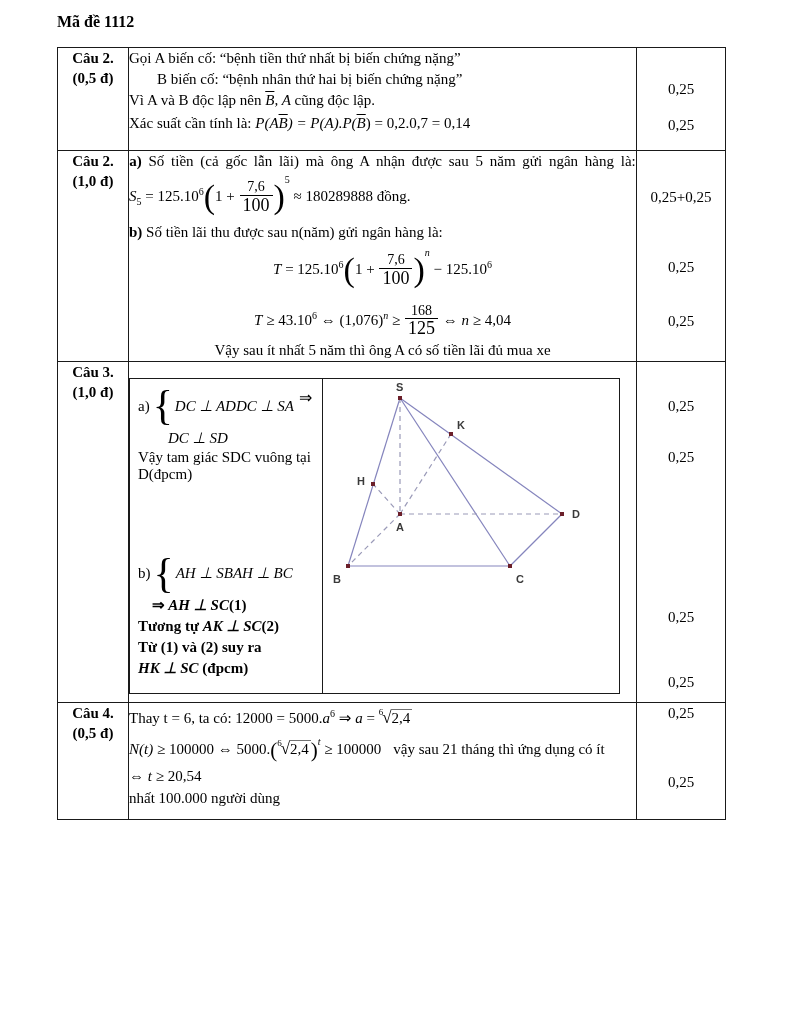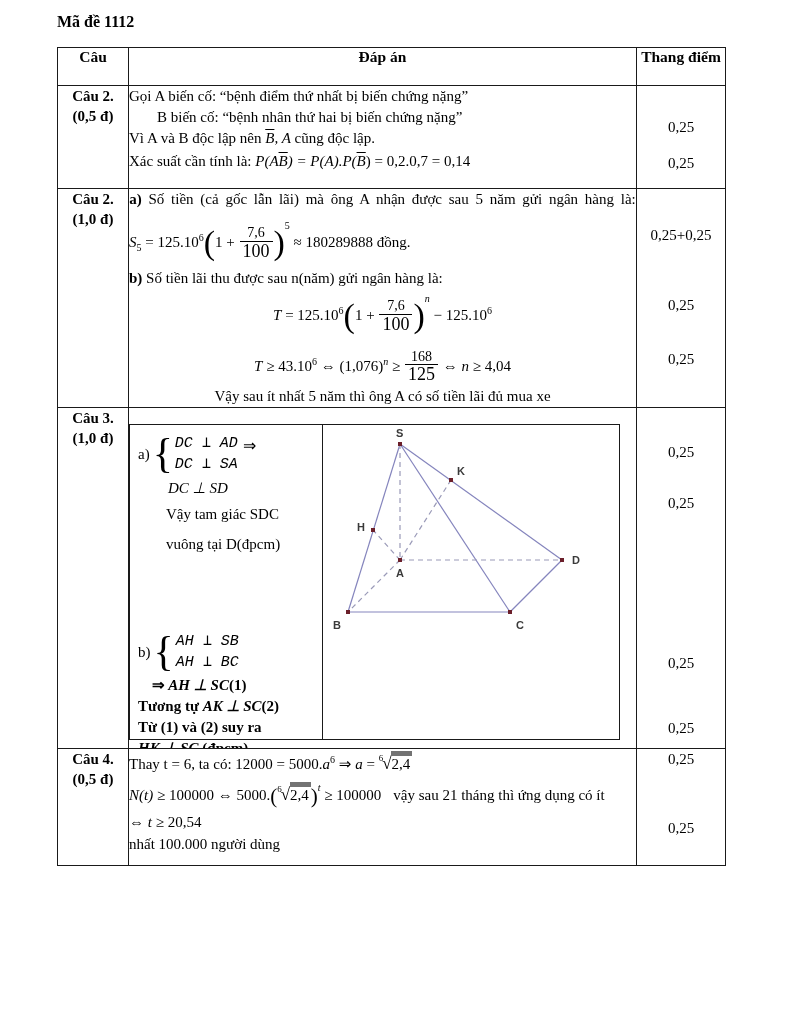--- a/index.html
+++ b/index.html
@@ -42,42 +42,42 @@
   .frac .num { display:block; padding:0 3px; font-size:14px; }
   .frac .den { display:block; padding:0 3px; font-size:18px; border-top:1px solid #000; }
   .bigp { font-size:34px; font-weight:400; vertical-align:-7px; line-height:0; display:inline-block; }
   .pexp { font-size:10px; vertical-align:18px; }
   .math-line { line-height:1.1; margin:3px 0; }
   .centered { text-align:center; }
 
   .root { white-space:nowrap; }
   .root .idx { font-size:9px; position:relative; top:-8px; margin-right:-1px; }
   .root .sqrt { font-size:17px; }
-  .root .rad { border-top:5px solid #737373; padding:0 2px 0 0; }
+  .root .rad { border-top:1px solid #737373; padding:0 2px 0 0; }
   .bigp2 { font-size:21px; vertical-align:-3px; }
 
   
-  .q2-s5 { margin:10px 0 7px; }
+  .q2-s5 { margin:2px 0 7px; }
   .q2-t1 { margin:4px 0 6px; }
   .q2-t2 { margin:16px 0 2px;font-family:Liberation Serif, serif; }
 
   
   .inner-box {
     margin-top:16px; margin-left:0px; width:491px; height:316px;
     border:1px solid #1a1a1a; display:flex; box-sizing:border-box;
   }
   .inner-left { width:193px; border-right:1px solid #1a1a1a; padding:6px 6px 0 8px; box-sizing:border-box; }
   .inner-right { flex:1; position:relative; }
   .sys-row { display:flex; align-items:center; margin:2px 0; }
   .plabel { margin-right:3px; }
   .brace { font-size:42px; font-weight:400; font-family:"Liberation Serif",serif; line-height:0.9; margin-right:2px; }
-  .sys-lines { display:flex; flex-direction:column; line-height:21px;font-family:Liberation Mono, monospace; }
+  .sys-lines { display:flex; flex-direction:row; line-height:21px; }
   .implies-up { margin-left:5px; position:relative; top:-9px; font-size:16px; }
   .concl-a { margin-left:30px; line-height:22px; }
-  .q3-text { line-height:30px;margin-left:28px; }
+  .q3-text { line-height:17px; }
   .q3-gap { height:70px; }
   .q3b-lines { line-height:21px;font-weight:bold; }
 
   
   .q4-line { line-height:22px; }
   .q4-line2 { line-height:1.1; margin:5px 0 3px; }
   .q4-tail { margin-left:12px; }
 </style>
 </head>
 <body>
@@ -86,33 +86,28 @@
   <div class="doc-title">Mã đề 1112</div>
 
   <table class="answer-table">
     <colgroup>
         <col style="width:71px">
         <col style="width:508px">
         <col style="width:89px">
       </colgroup>
 
     <tbody>
-        <tr class="hdr">
-      <th class="hq">Câu</th>
-      <th class="ha">Đáp án</th>
-      <th class="hs">Thang điểm</th>
-    </tr>
 
     <tr class="r1">
       <td class="qcell">
         <div class="qlabel">Câu 2.</div>
         <div class="qweight">(0,5 đ)</div>
       </td>
       <td class="acell">
-        <div class="aline">Gọi A biến cố: “bệnh điểm thứ nhất bị biến chứng nặng”</div>
+        <div class="aline">Gọi A biến cố: “bệnh tiền thứ nhất bị biến chứng nặng”</div>
         <div class="aline indent1">B  biến cố: “bệnh nhân thứ hai bị biến chứng nặng”</div>
         <div class="aline"><span>Vì A và B độc lập nên </span><span class="mi ov">B</span><span class="mi">, A</span><span> cũng độc lập.</span></div>
         <div class="aline" style="line-height:24px"><span>Xác suất cần tính là: </span><span class="mi">P(A</span><span class="mi ov">B</span><span class="mi">) = P(A).P(</span><span class="mi ov">B</span><span>) = 0,2.0,7 = 0,14</span></div>
       </td>
       <td class="scell">
         <span class="mark" style="top:33px">0,25</span>
         <span class="mark" style="top:69px">0,25</span>
       </td>
     </tr>
 

